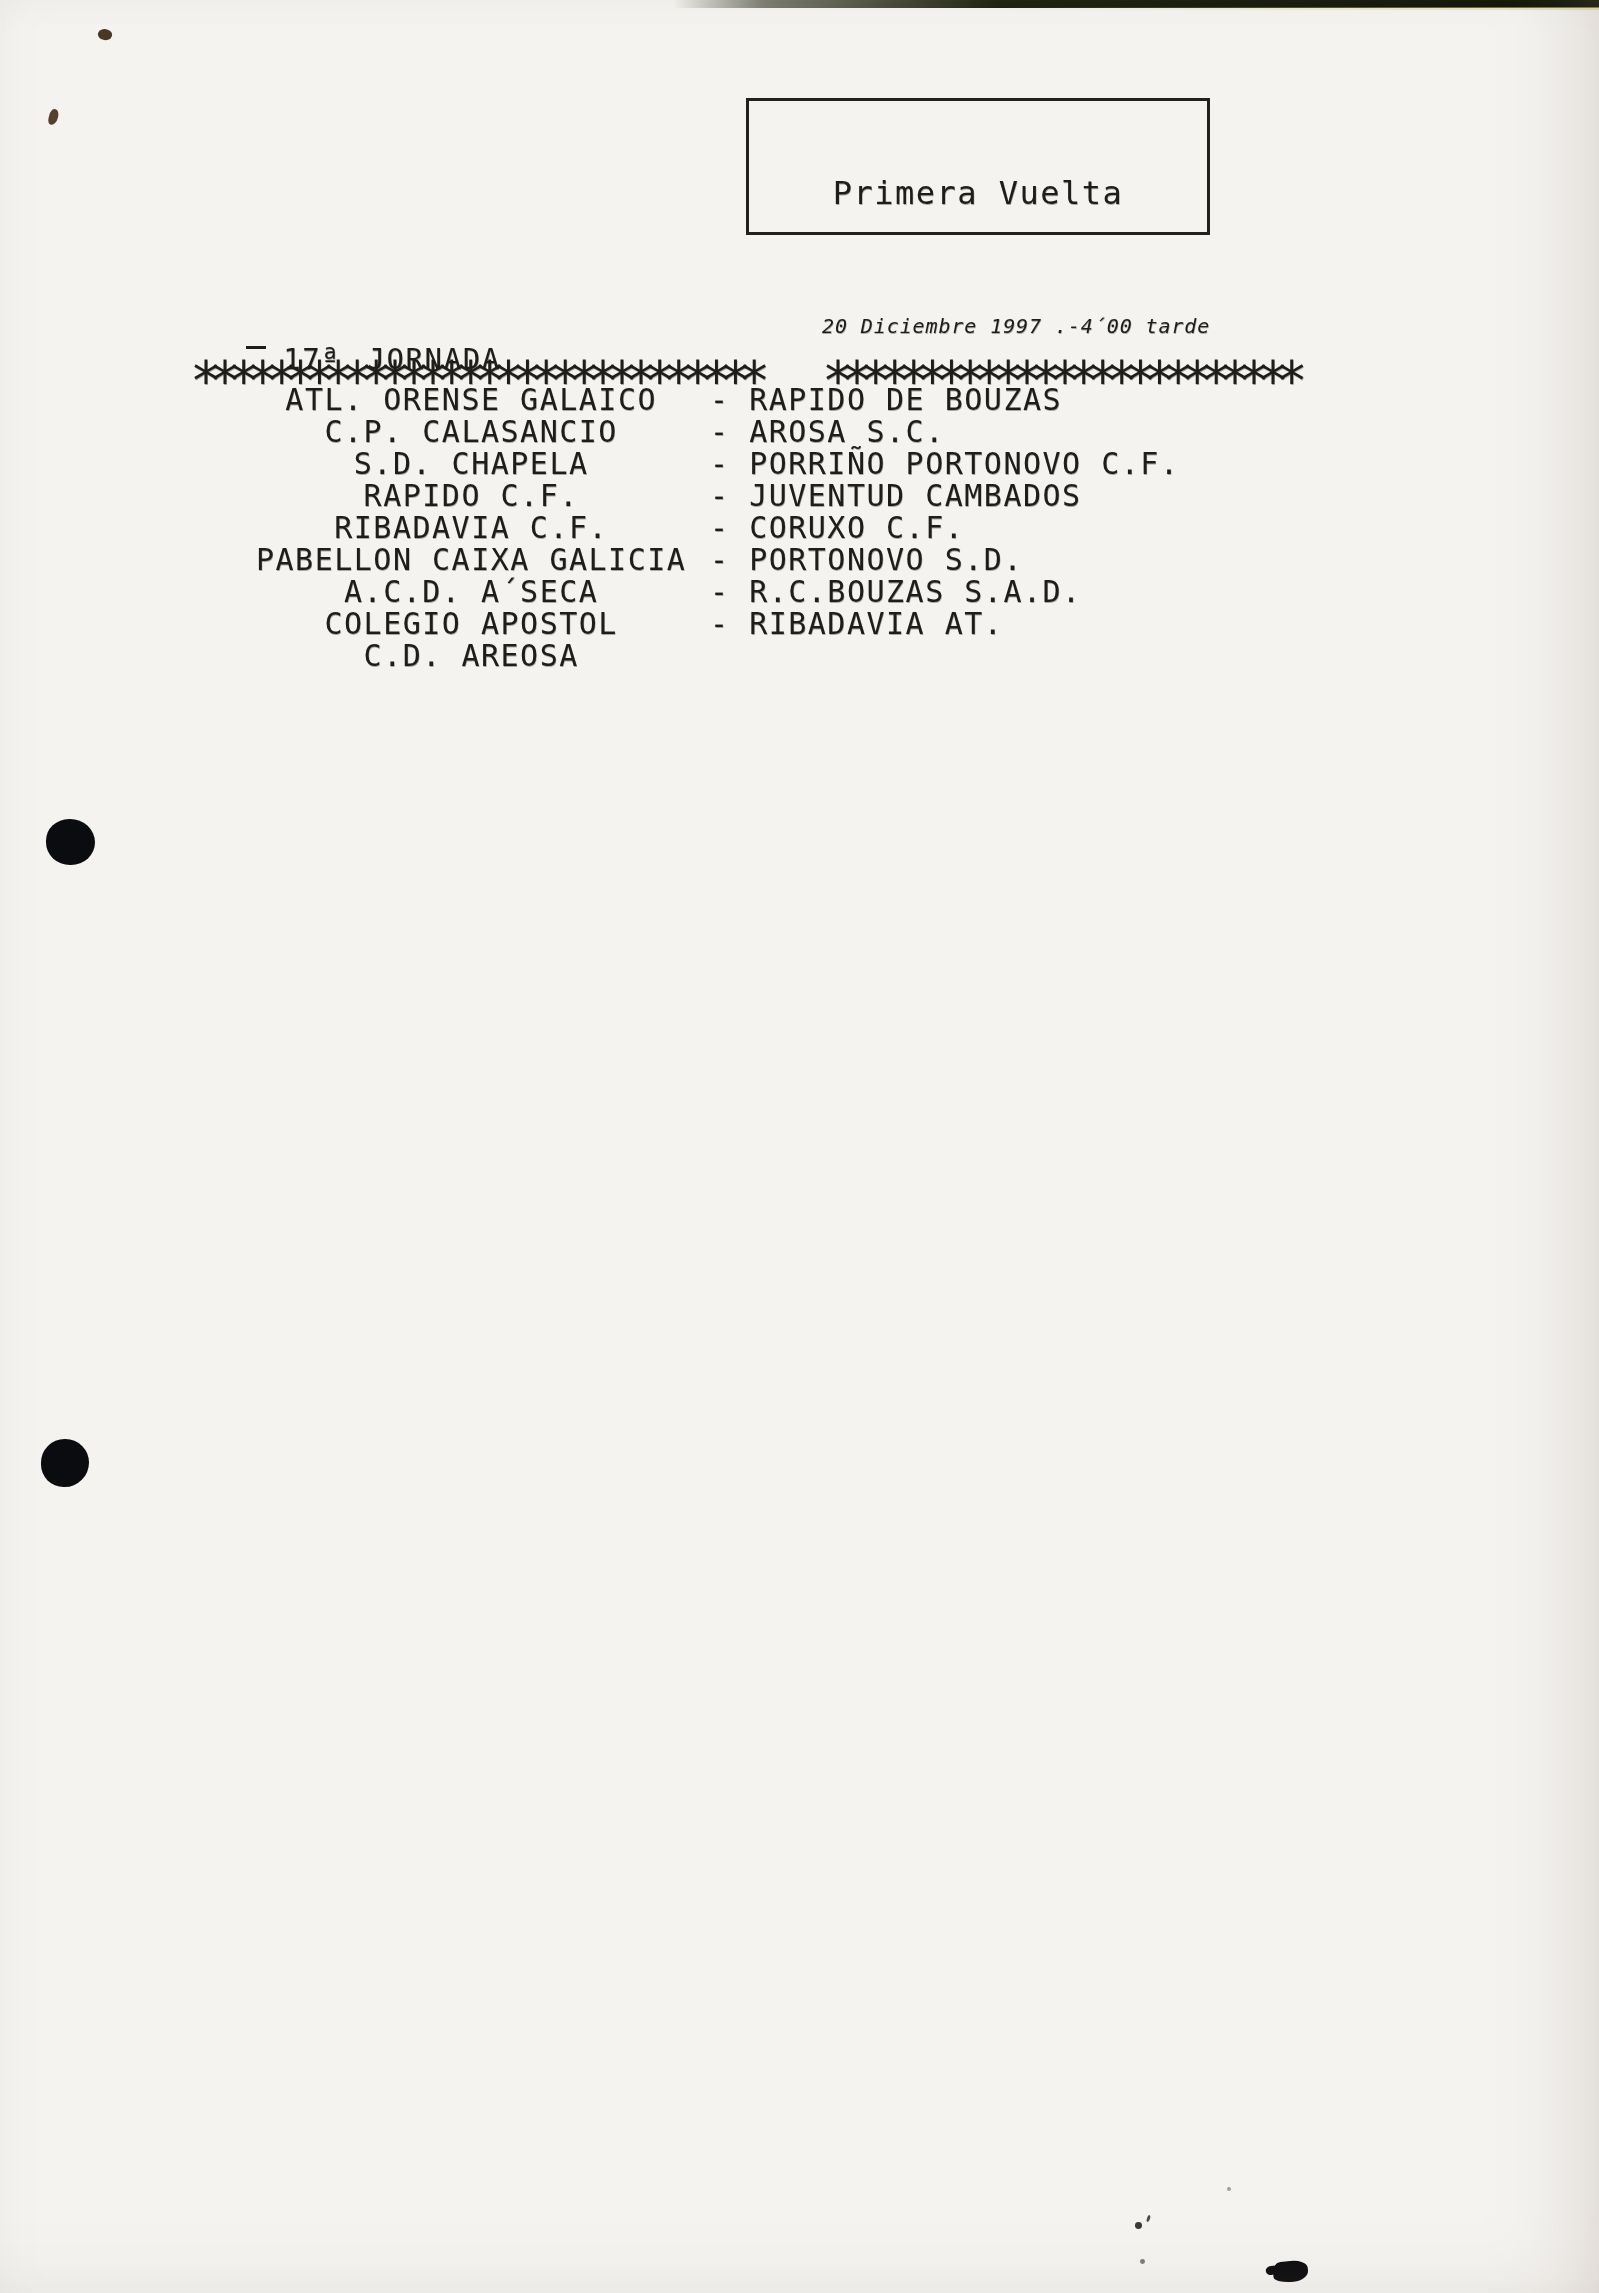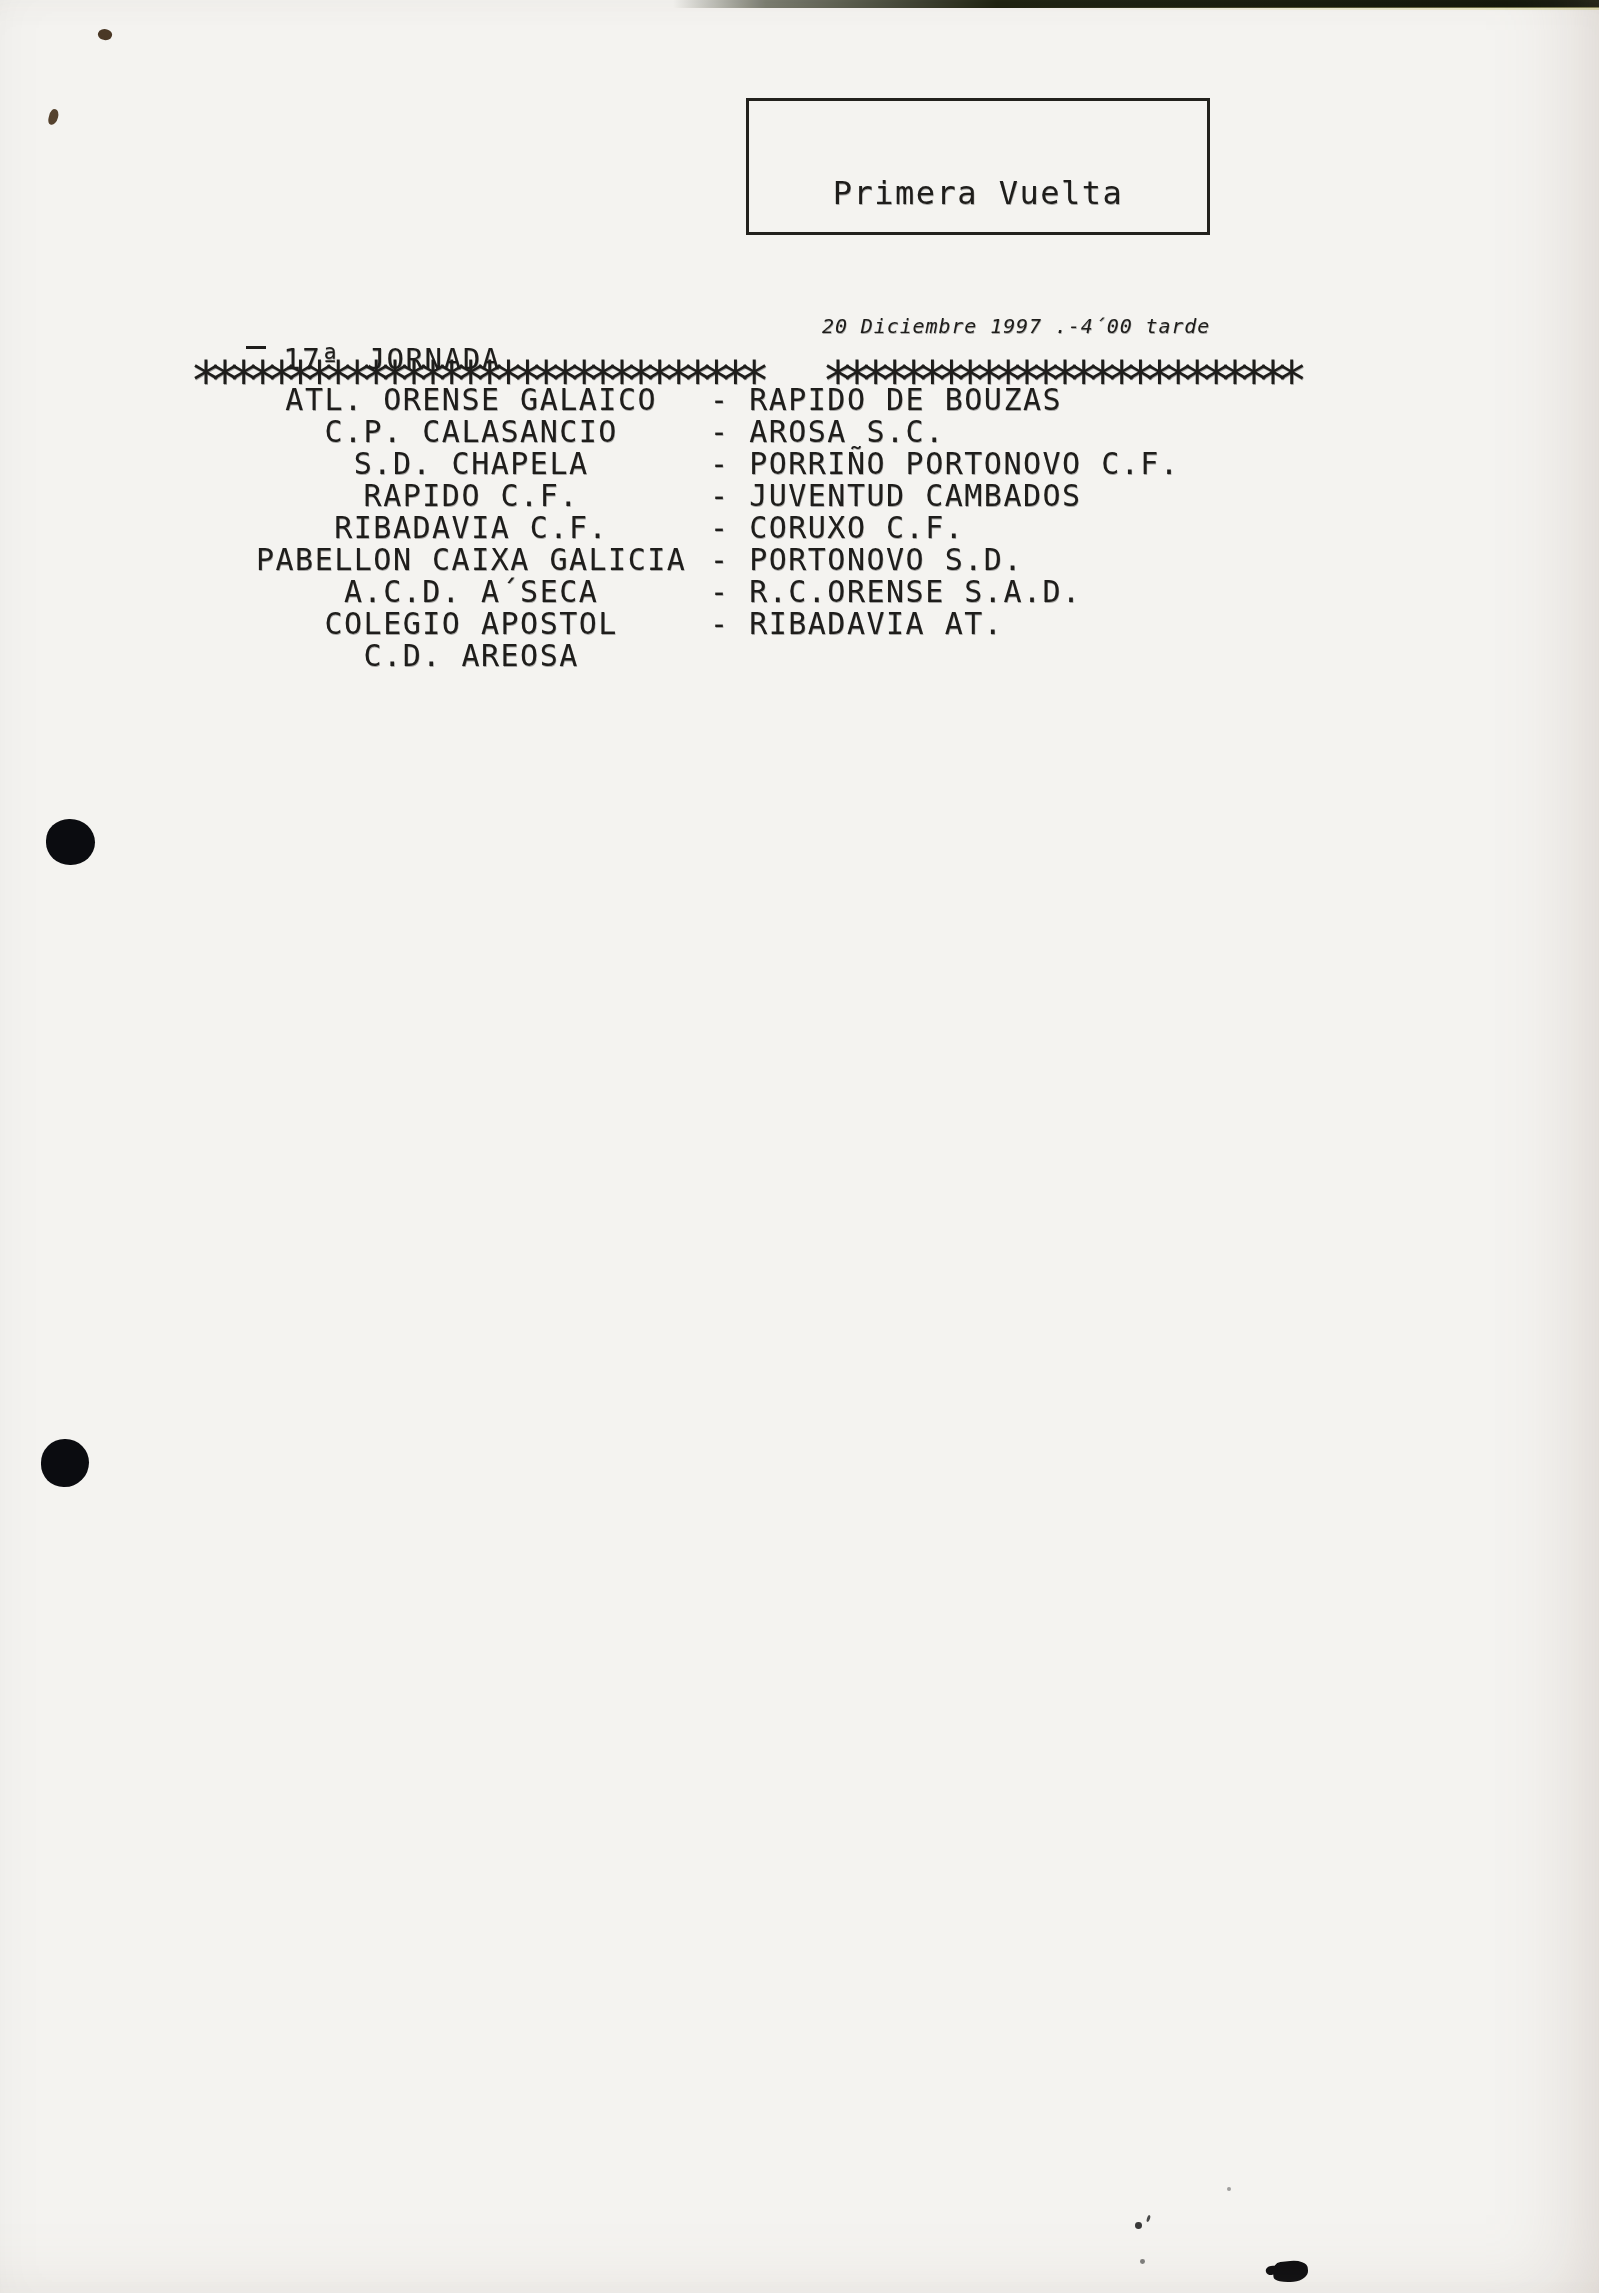--- a/index.html
+++ b/index.html
@@ -104,21 +104,21 @@
       <div class="team-line">COLEGIO APOSTOL</div>
       <div class="team-line">C.D. AREOSA</div>
     </div>
   <div class="away-column">
       <div class="team-line"><span>- </span><span>RAPIDO DE BOUZAS</span></div>
       <div class="team-line"><span>- </span><span>AROSA S.C.</span></div>
       <div class="team-line"><span>- </span><span>PORRIÑO PORTONOVO C.F.</span></div>
       <div class="team-line"><span>- </span><span>JUVENTUD CAMBADOS</span></div>
       <div class="team-line"><span>- </span><span>CORUXO C.F.</span></div>
       <div class="team-line"><span>- </span><span>PORTONOVO S.D.</span></div>
-      <div class="team-line"><span>- </span><span>R.C.ORENSE S.A.D.</span></div>
+      <div class="team-line"><span>- </span><span>R.C.BOUZAS S.A.D.</span></div>
       <div class="team-line"><span>- </span><span>RIBADAVIA AT.</span></div>
     </div>
 
   <div class="hole-punch punch-1"></div>
   <div class="hole-punch punch-2"></div>
 
   <div class="speck speck-3"></div>
   <div class="speck speck-4"></div>
   <div class="speck speck-5"></div>
   <div class="speck speck-6"></div>

